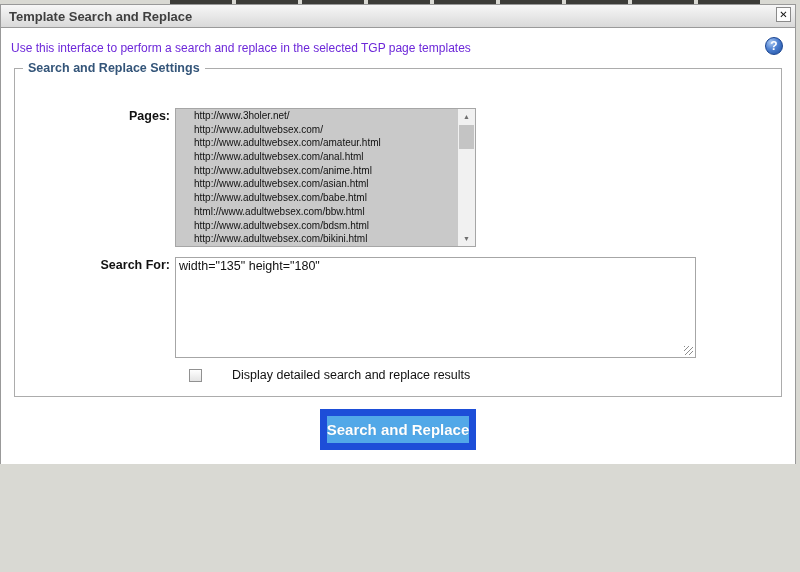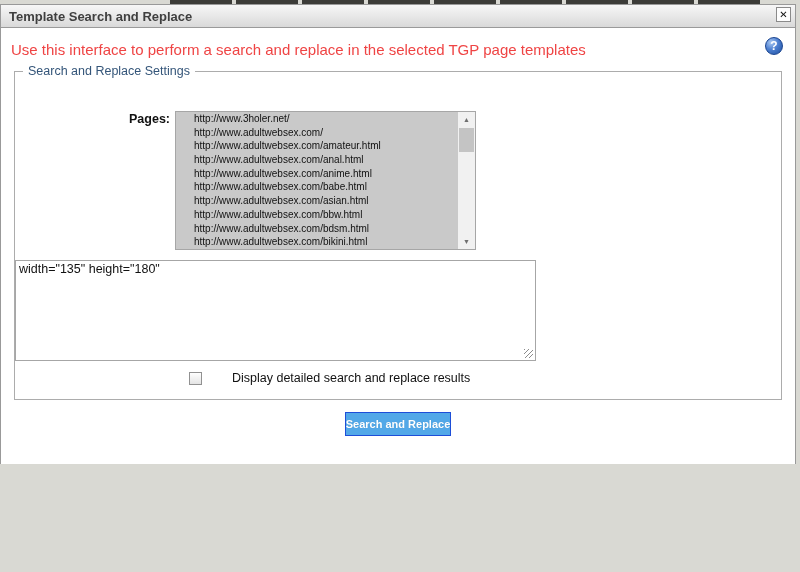--- a/index.html
+++ b/index.html
@@ -44,37 +44,37 @@
     color: #111;
     font-size: 10px; font-weight: bold;
     line-height: 13px; text-align: center;
     cursor: pointer;
   }
   .dlg-body { padding: 7px 10px 0 10px; }
   .intro-row {
     display: flex; justify-content: space-between; align-items: flex-start;
     margin: 2px 0 6px 0;
   }
-  .intro-text { font-size: 15px; color: #ef4444; padding-top: 4px; }
+  .intro-text { font-size: 12px; color: #6d28d9; padding-top: 4px; }
   .help-icon {
     width: 18px; height: 18px; border-radius: 50%;
     background: radial-gradient(circle at 32% 28%, #a9c8f2 0%, #4d7fd0 45%, #1d4fa0 100%);
     border: 1px solid #1a4490;
     color: #ffffff; font-size: 12px; font-weight: bold;
     text-align: center; line-height: 17px;
     margin-right: 2px; cursor: pointer;
   }
   fieldset.settings {
     margin: 0 3px 0 3px;
     border: 1px solid #acacac;
     padding: 8px 0 14px 0;
   }
   fieldset.settings legend {
     margin-left: 8px; padding: 0 5px;
-    font-size: 12.5px; font-weight: normal; color: #345579;
+    font-size: 12.5px; font-weight: bold; color: #345579;
   }
   .form-row { display: flex; align-items: flex-start; }
   .form-row label {
     width: 160px; flex: 0 0 160px;
     text-align: right; padding-right: 5px; padding-top: 1px;
     font-size: 12.5px; font-weight: bold; color: #111;
   }
   .row-pages { margin-top: 25px; }
   .row-search { margin-top: 10px; }
   .row-replace { margin-top: 13px; }
@@ -143,24 +143,24 @@
     width: 13px; height: 13px;
     border: 1px solid #919191;
     background: linear-gradient(#fefefe, #e4e4e4);
     margin: 0 6px 0 0;
     cursor: pointer;
   }
   
   .button-row { text-align: center; margin-top: 12px; }
   button.submit {
     background: #52a8e8;
-    border: 1px solid #1d4ed8;
+    border: 7px solid #1d4ed8;
     color: #ffffff;
     font-family: "Liberation Sans", "DejaVu Sans", sans-serif;
-    font-size: 11px; font-weight: bold;
+    font-size: 15px; font-weight: bold;
     padding: 5px 0;
     cursor: pointer;
     text-shadow: 0 0 1px rgba(0,0,0,0.15);
   }
 </style>
 </head>
 <body>
 
 <div class="bg-strip">
   <div class="tabs"></div>
@@ -185,35 +185,36 @@
 
       <div class="form-row row-pages">
         <label>Pages:</label>
         <div class="listbox">
           <div class="list-items" id="pages-list">
               <div class="list-item">http://www.3holer.net/</div>
               <div class="list-item">http://www.adultwebsex.com/</div>
               <div class="list-item">http://www.adultwebsex.com/amateur.html</div>
               <div class="list-item">http://www.adultwebsex.com/anal.html</div>
               <div class="list-item">http://www.adultwebsex.com/anime.html</div>
+              <div class="list-item">http://www.adultwebsex.com/asian.html</div>
               <div class="list-item">http://www.adultwebsex.com/babe.html</div>
-              <div class="list-item">http://www.adultwebsex.com/asian.html</div>
-              <div class="list-item">http://www.adultwebsex.com/bbw.html</div>
+              <div class="list-item">html://www.adultwebsex.com/bbw.html</div>
               <div class="list-item">http://www.adultwebsex.com/bdsm.html</div>
               <div class="list-item">http://www.adultwebsex.com/bikini.html</div>
             </div>
           <div class="scrollbar">
             <div class="sb-arrow up">▲</div>
             <div class="sb-thumb"></div>
             <div class="sb-arrow down">▼</div>
           </div>
         </div>
       </div>
 
       <div class="form-row row-search">
+        <label>Search For:</label>
         <div class="ta-wrap">
           <textarea class="ta search" spellcheck="false" style="">width="135" height="180"</textarea>
           <span class="resize-handle"></span>
         </div>
       </div>
 
 
       <div class="checkbox-row">
         <input type="checkbox" id="detailed-cb" style="">
         <span>Display detailed search and replace results</span>

